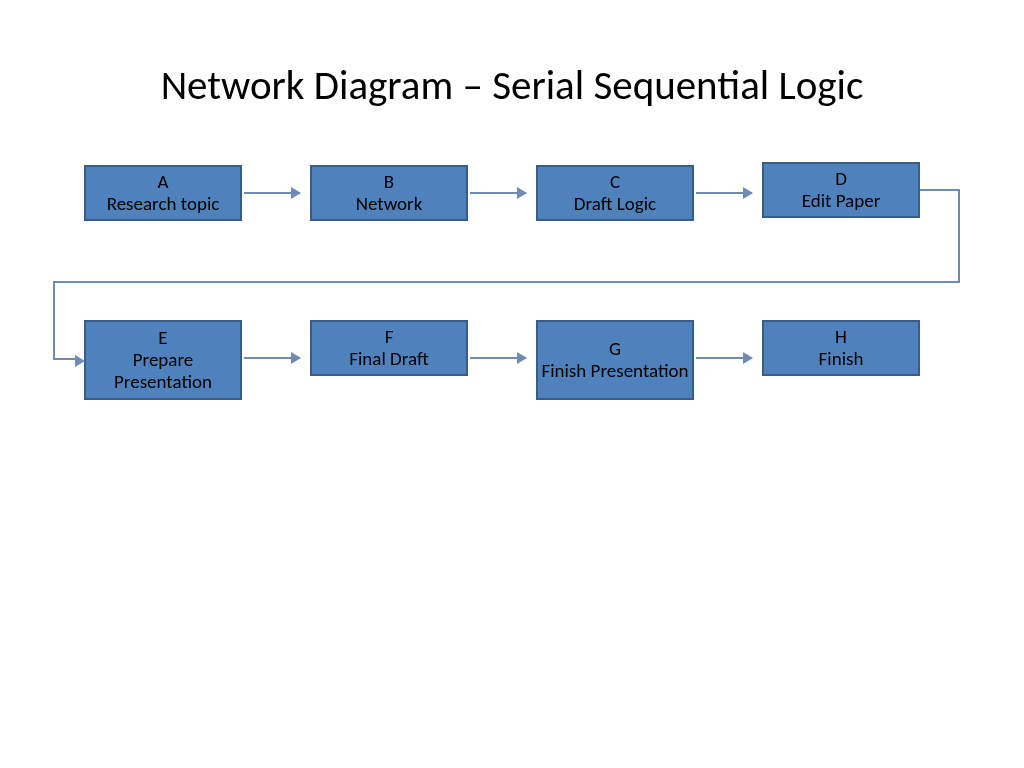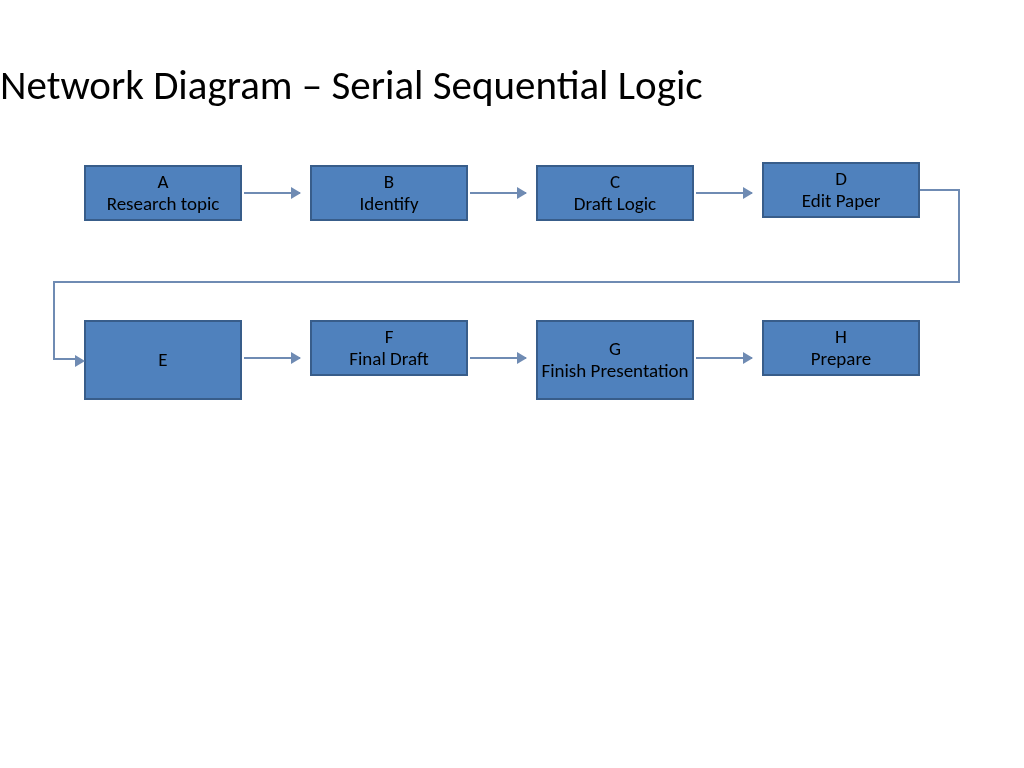--- a/index.html
+++ b/index.html
@@ -1,18 +1,18 @@
 <!DOCTYPE html>
 <html><head>
 <meta charset="utf-8">
 <style>
   * { box-sizing: border-box; margin: 0; padding: 0; }
   html, body { width: 1024px; height: 768px; background: #fff; font-family: Calibri, Arial, sans-serif; }
   .slide { position: relative; width: 1024px; height: 768px; }
-  .title { position: absolute; top: 60px; left: 0; right: 0; font-size: 41px; color: #000; font-weight: 400; }
+  .title { position: absolute; top: 60px; left: 0; right: 0; text-align: center; font-size: 41px; color: #000; font-weight: 400; }
   .node {
     position: absolute;
     background: #4f81bd;
     border: 2px solid #385d8a;
     color: #000;
     display: flex;
     flex-direction: column;
     align-items: center;
     justify-content: center;
     font-size: 19px;
@@ -53,45 +53,46 @@
 
 <div class="slide">
   <div class="title">Network Diagram – Serial Sequential Logic</div>
 
   <div class="node" style="left:84px;  top:165px; width:158px; height:56px;">
     <span class="letter">A</span>
     <span class="label">Research topic</span>
   </div>
   <div class="node" style="left:310px; top:165px; width:158px; height:56px;">
     <span class="letter">B</span>
-    <span class="label">Identify</span>
+    <span class="label">Network</span>
   </div>
   <div class="node" style="left:536px; top:165px; width:158px; height:56px;">
     <span class="letter">C</span>
     <span class="label">Draft Logic</span>
   </div>
   <div class="node" style="left:762px; top:162px; width:158px; height:56px;">
     <span class="letter">D</span>
     <span class="label">Edit Paper</span>
   </div>
 
   <div class="node" style="left:84px;  top:320px; width:158px; height:80px;">
     <span class="letter">E</span>
+    <span class="label">Prepare Presentation</span>
   </div>
   <div class="node" style="left:310px; top:320px; width:158px; height:56px;">
     <span class="letter">F</span>
     <span class="label">Final Draft</span>
   </div>
   <div class="node" style="left:536px; top:320px; width:158px; height:80px;">
     <span class="letter">G</span>
     <span class="label">Finish Presentation</span>
   </div>
   <div class="node" style="left:762px; top:320px; width:158px; height:56px;">
     <span class="letter">H</span>
-    <span class="label">Prepare</span>
+    <span class="label">Finish</span>
   </div>
 
   <div class="arrow-h" style="left:244px; top:192px; width:56px;"></div>
   <div class="arrow-h" style="left:470px; top:192px; width:56px;"></div>
   <div class="arrow-h" style="left:696px; top:192px; width:56px;"></div>
 
   <div class="connector" style="left:920px; top:189px; width:40px; height:2px; border-top-width:2px;"></div>
 
   <div class="connector" style="left:958px; top:189px; width:2px; height:94px; border-left-width:2px;"></div>
 

